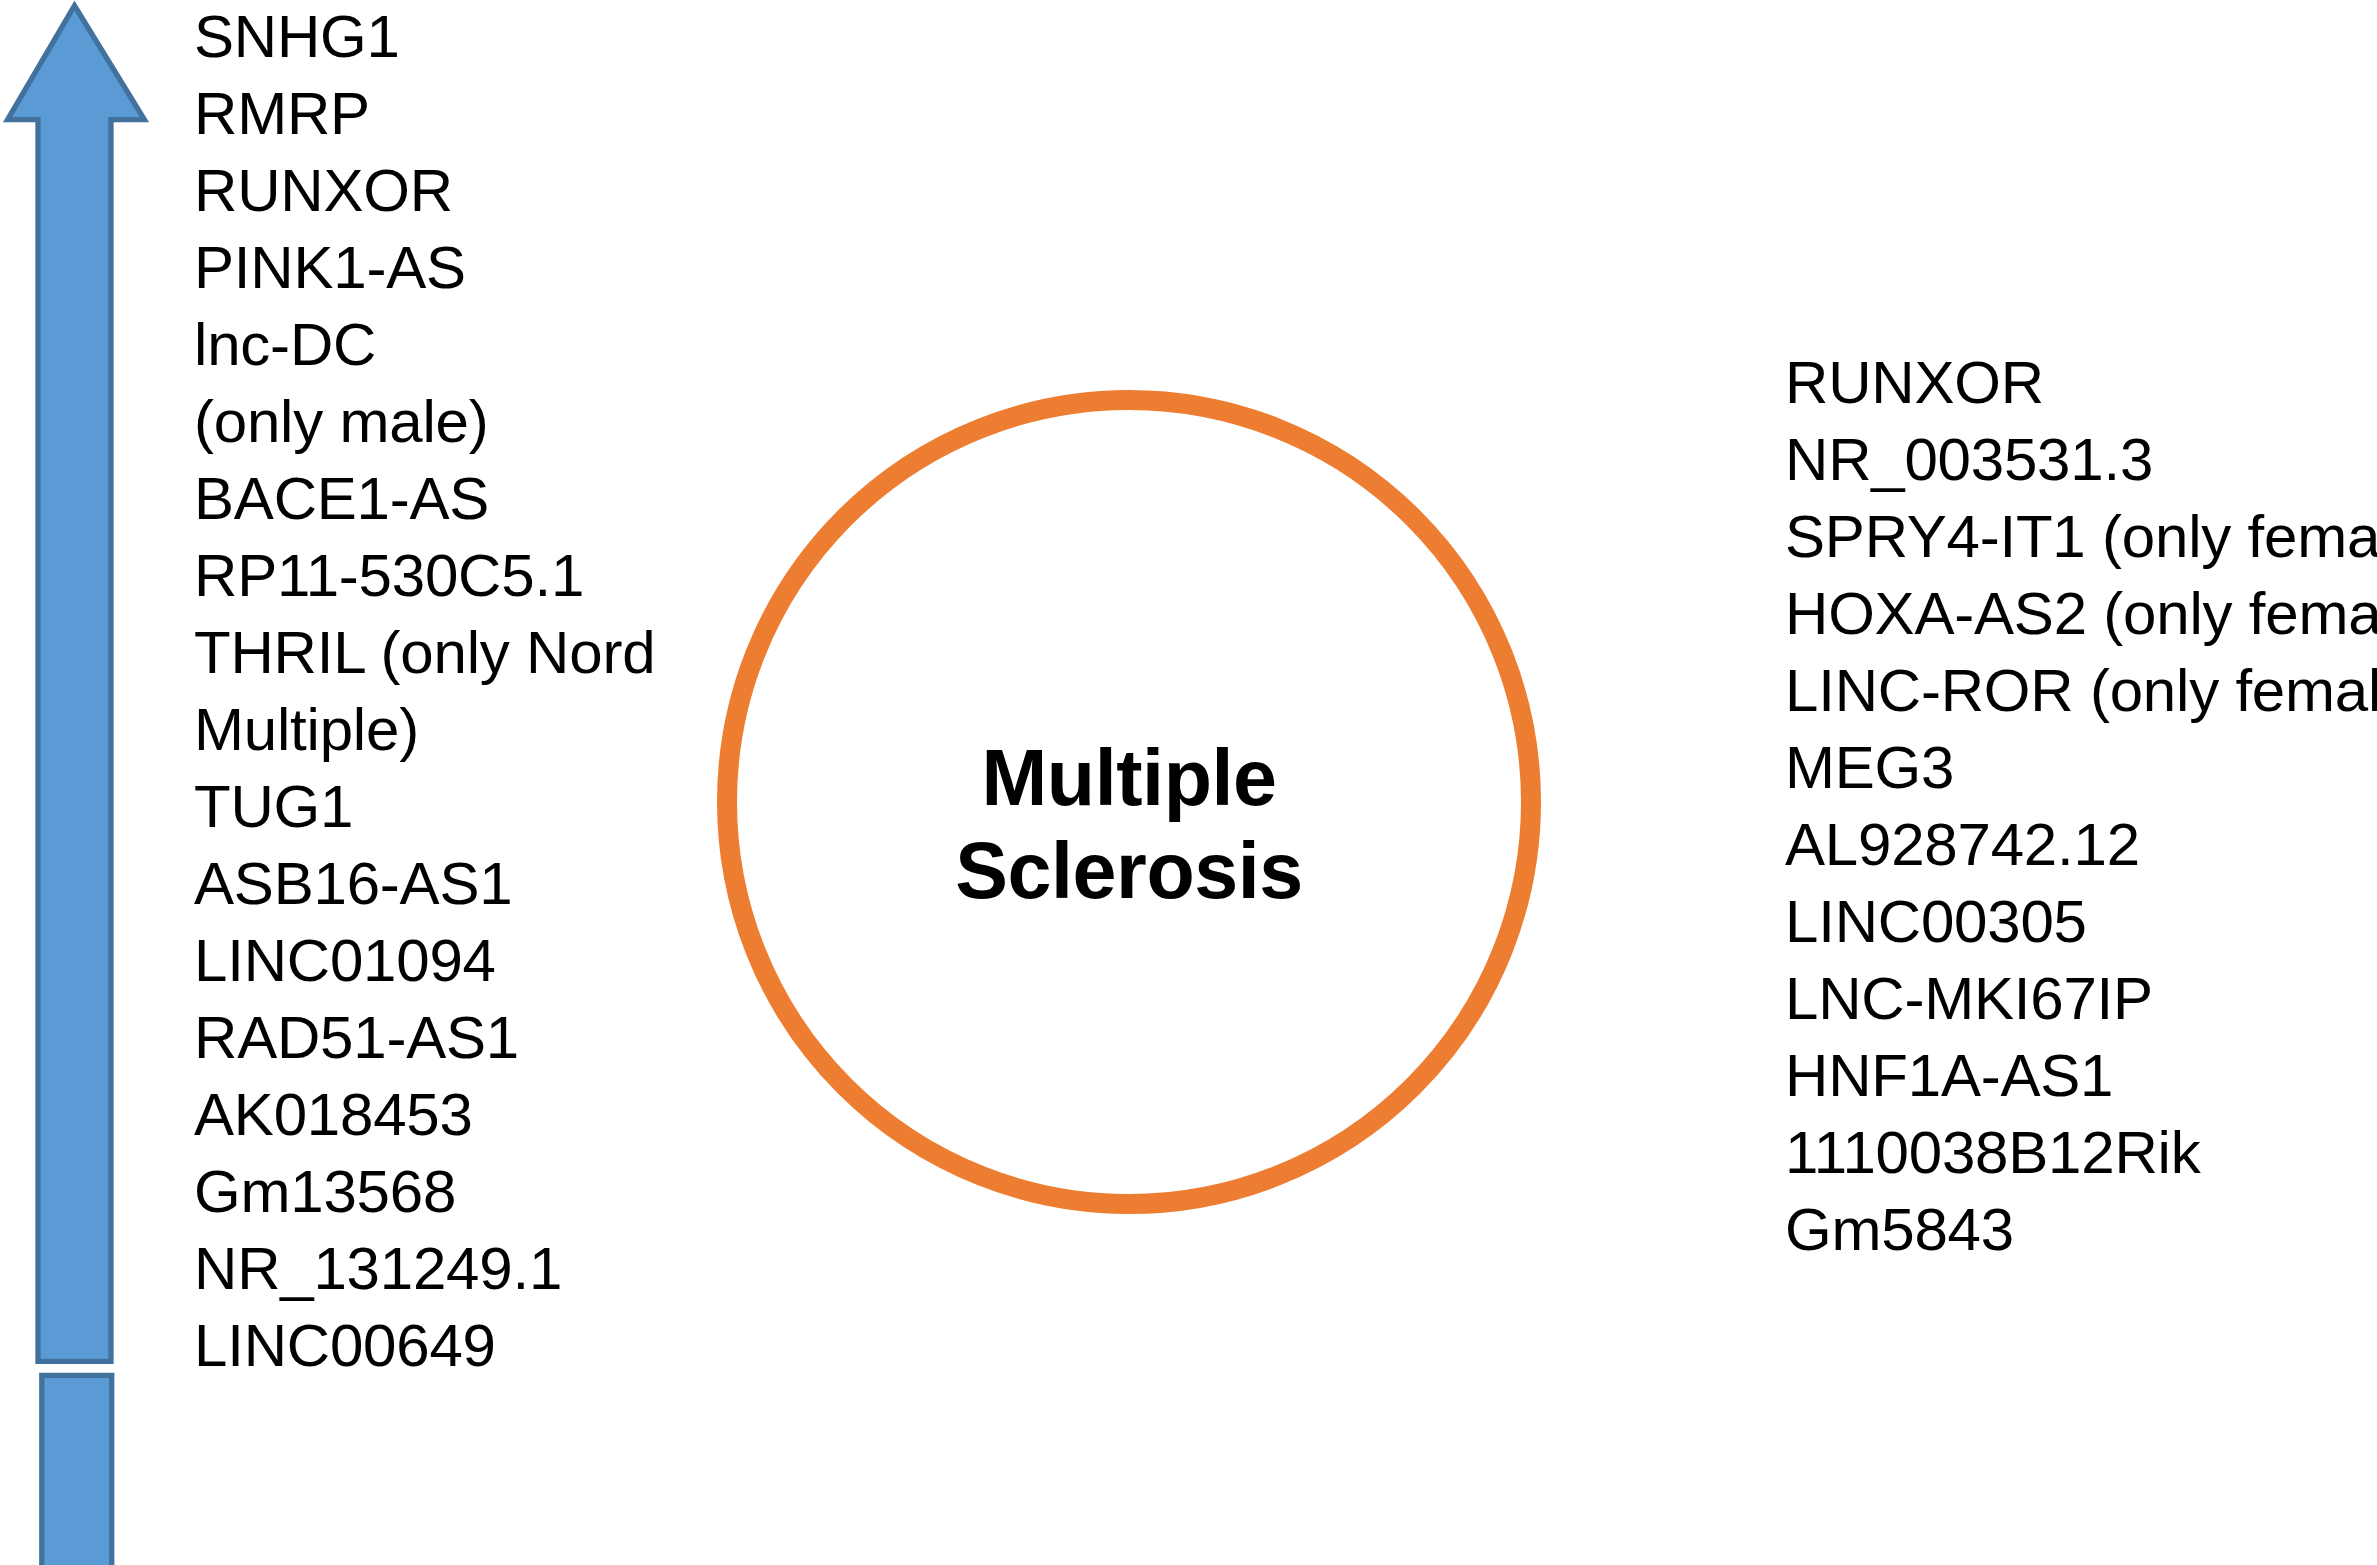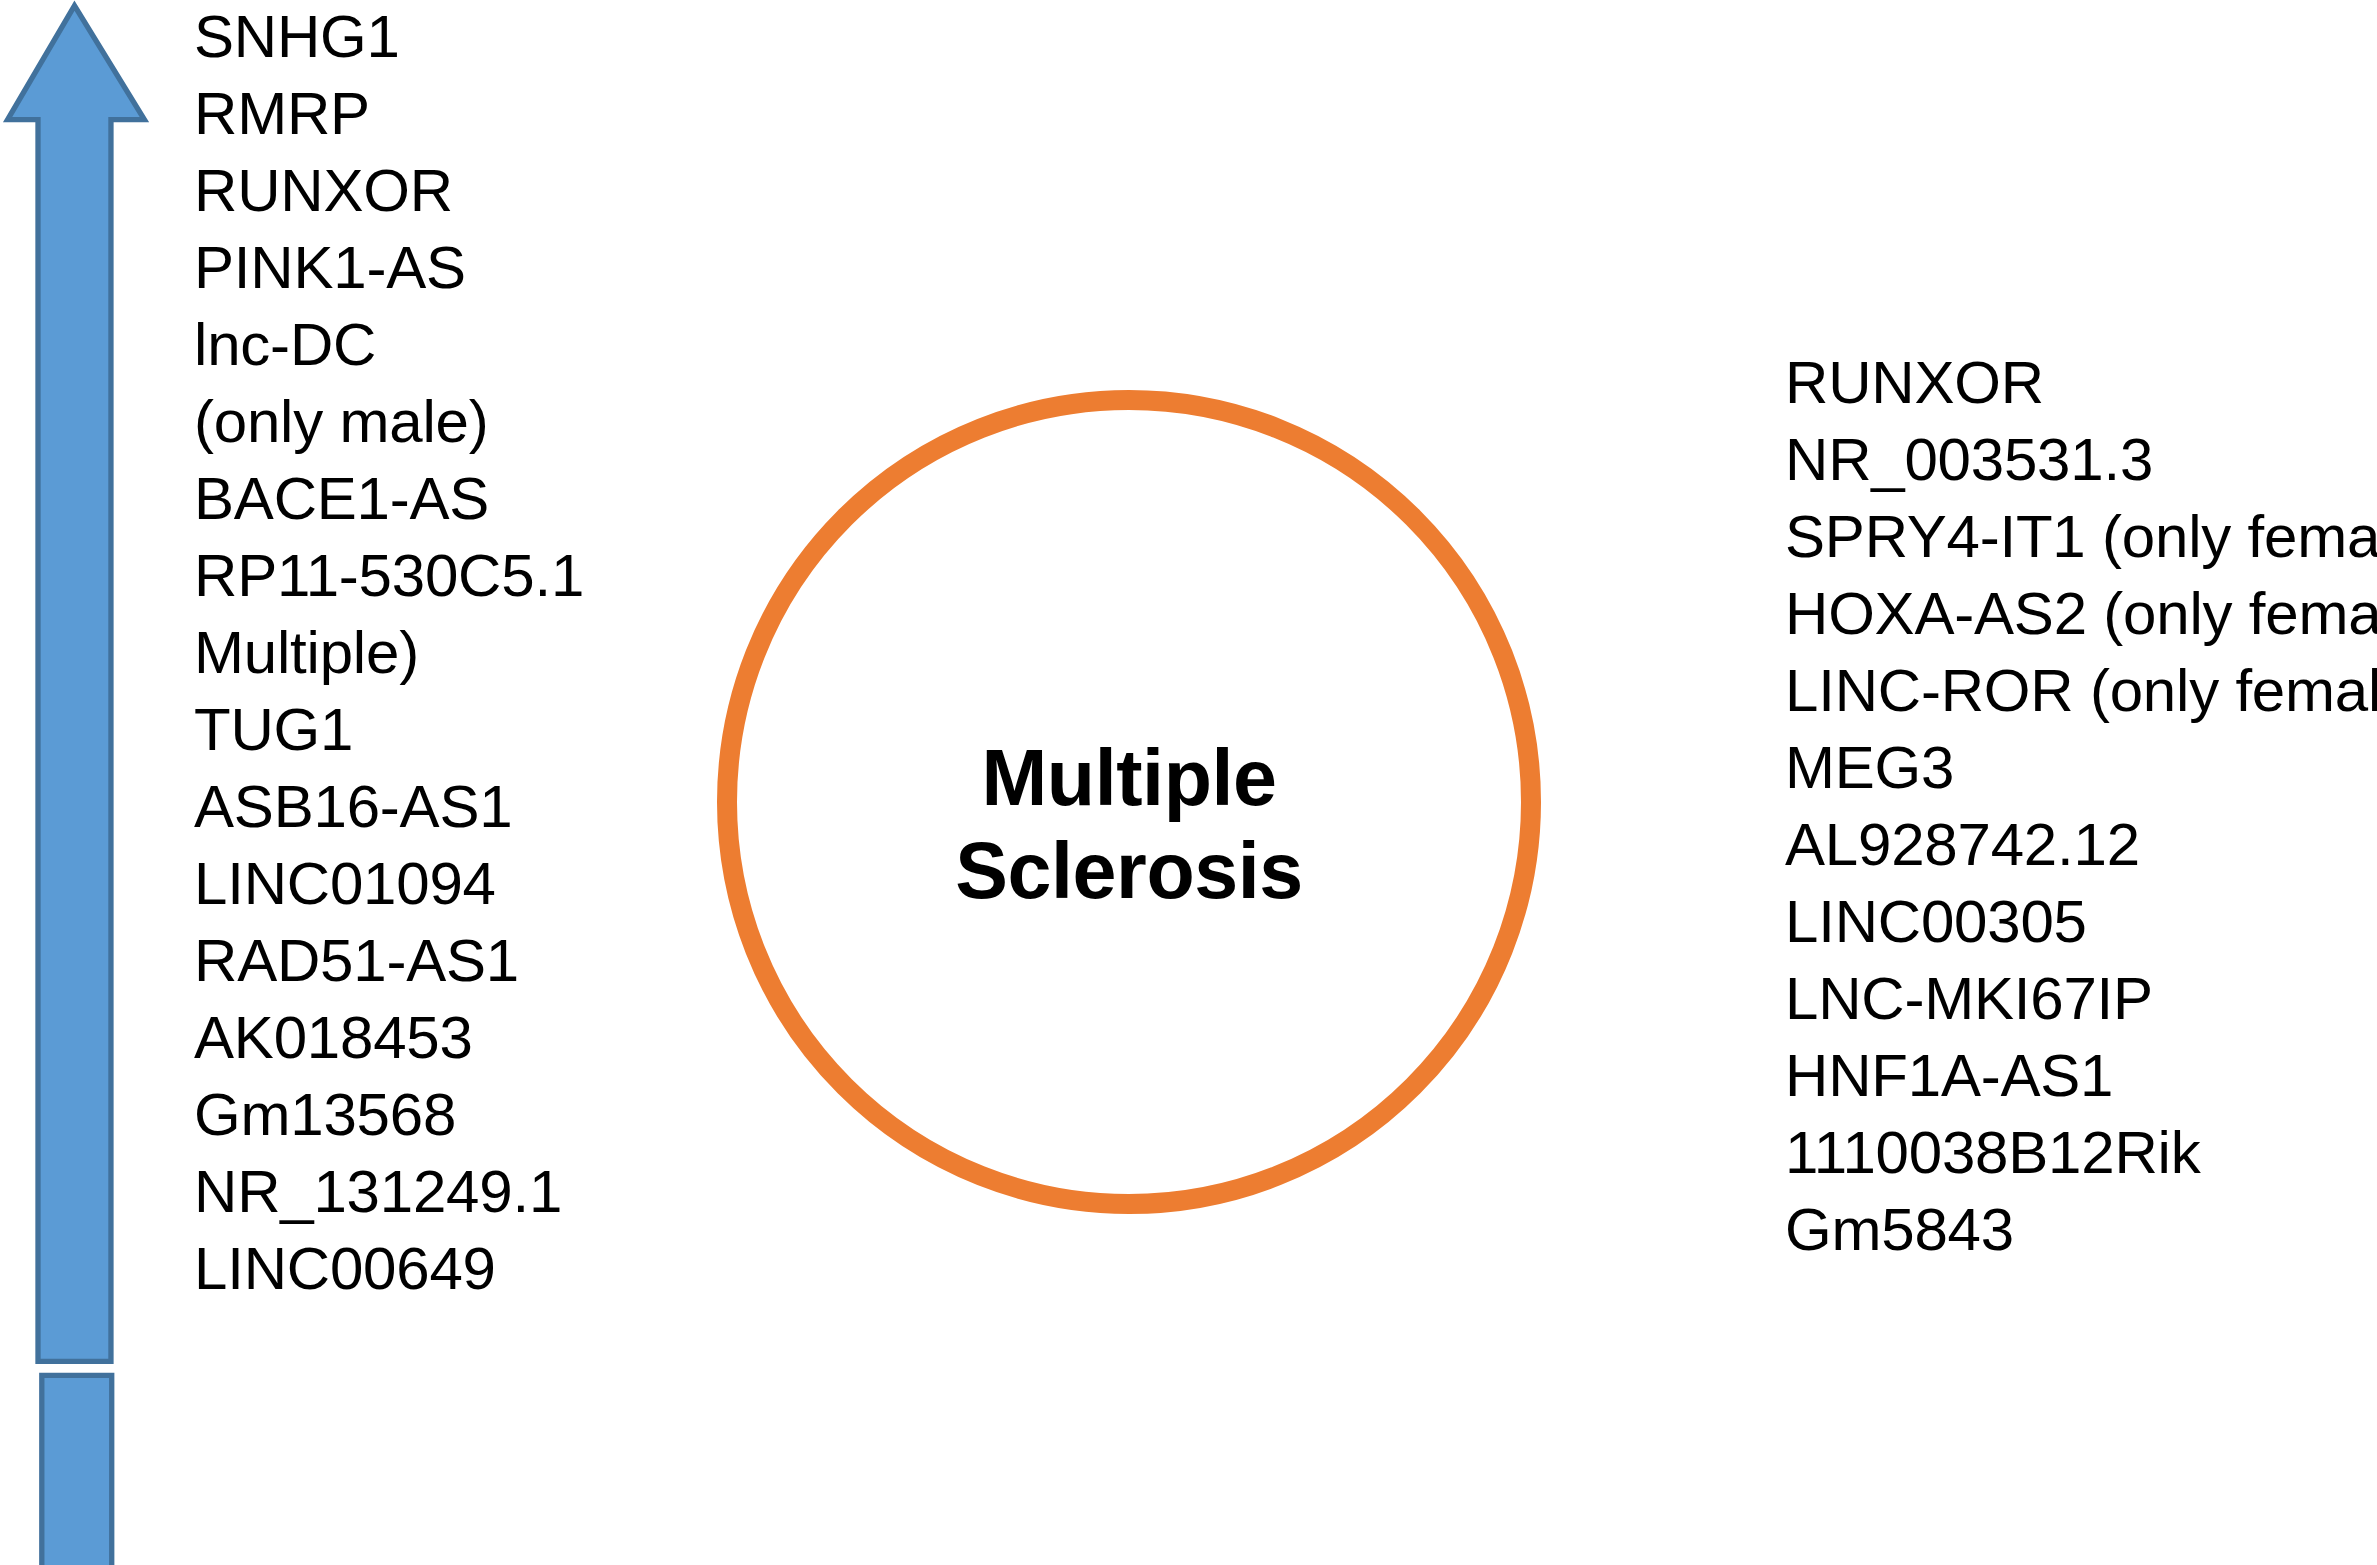--- a/index.html
+++ b/index.html
@@ -112,20 +112,21 @@
 
   <div id="up-list" class="gene-list">
     <span class="gene-item">SNHG1</span>
     <span class="gene-item">RMRP</span>
     <span class="gene-item">RUNXOR</span>
     <span class="gene-item">PINK1-AS</span>
     <span class="gene-item">lnc-DC</span>
     <span class="gene-item">(only male)</span>
     <span class="gene-item">BACE1-AS</span>
     <span class="gene-item">RP11-530C5.1</span>
+    <span class="gene-item">THRIL (only Nord</span>
     <span class="gene-item">Multiple)</span>
     <span class="gene-item">TUG1</span>
     <span class="gene-item">ASB16-AS1</span>
     <span class="gene-item">LINC01094</span>
     <span class="gene-item">RAD51-AS1</span>
     <span class="gene-item">AK018453</span>
     <span class="gene-item">Gm13568</span>
     <span class="gene-item">NR_131249.1</span>
     <span class="gene-item">LINC00649</span>
   </div>

